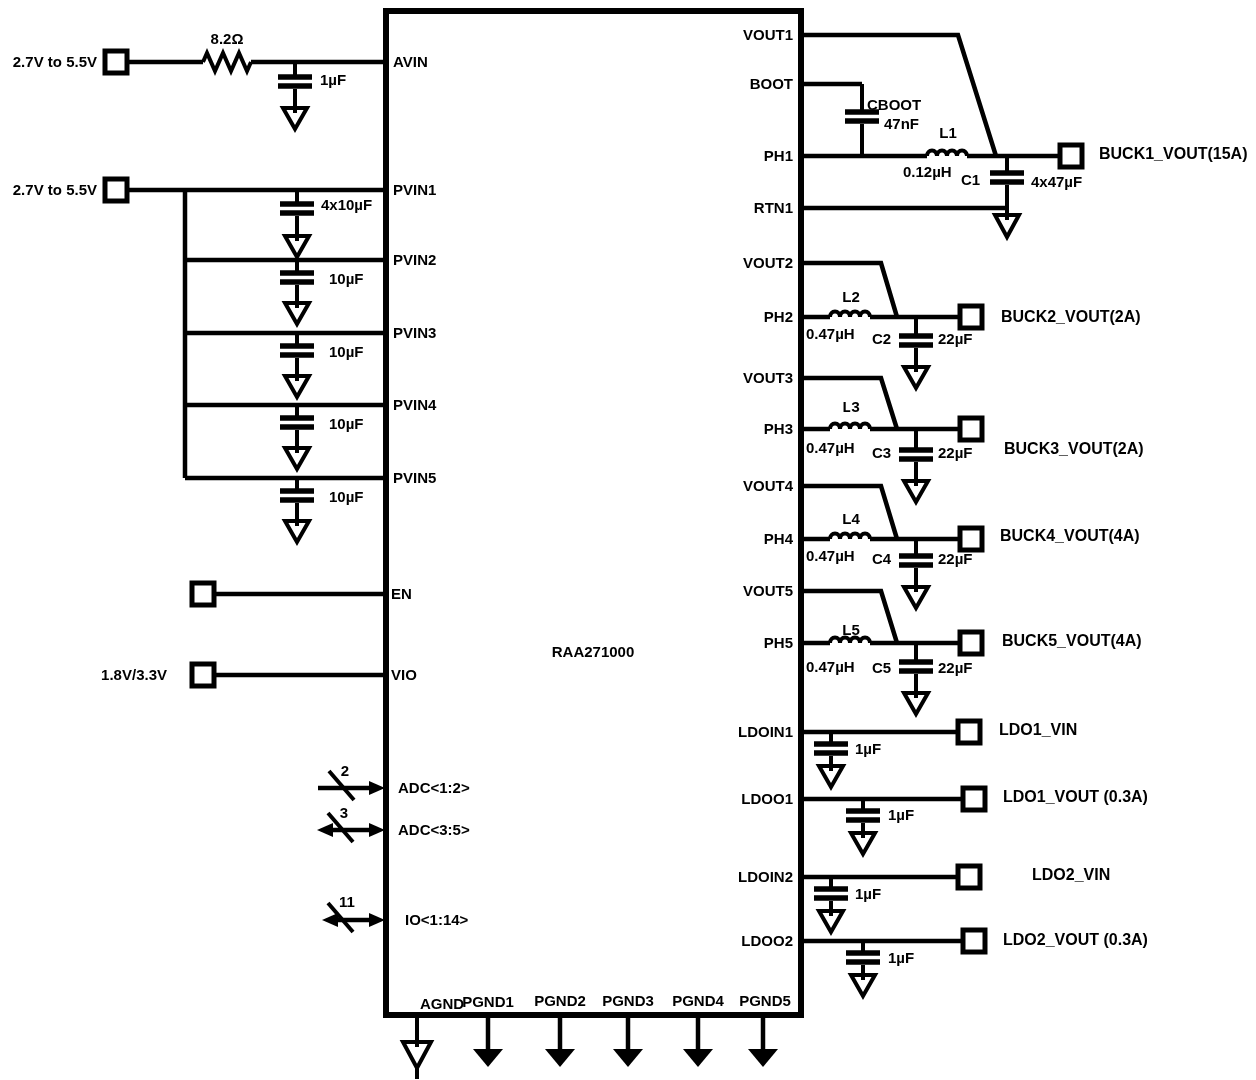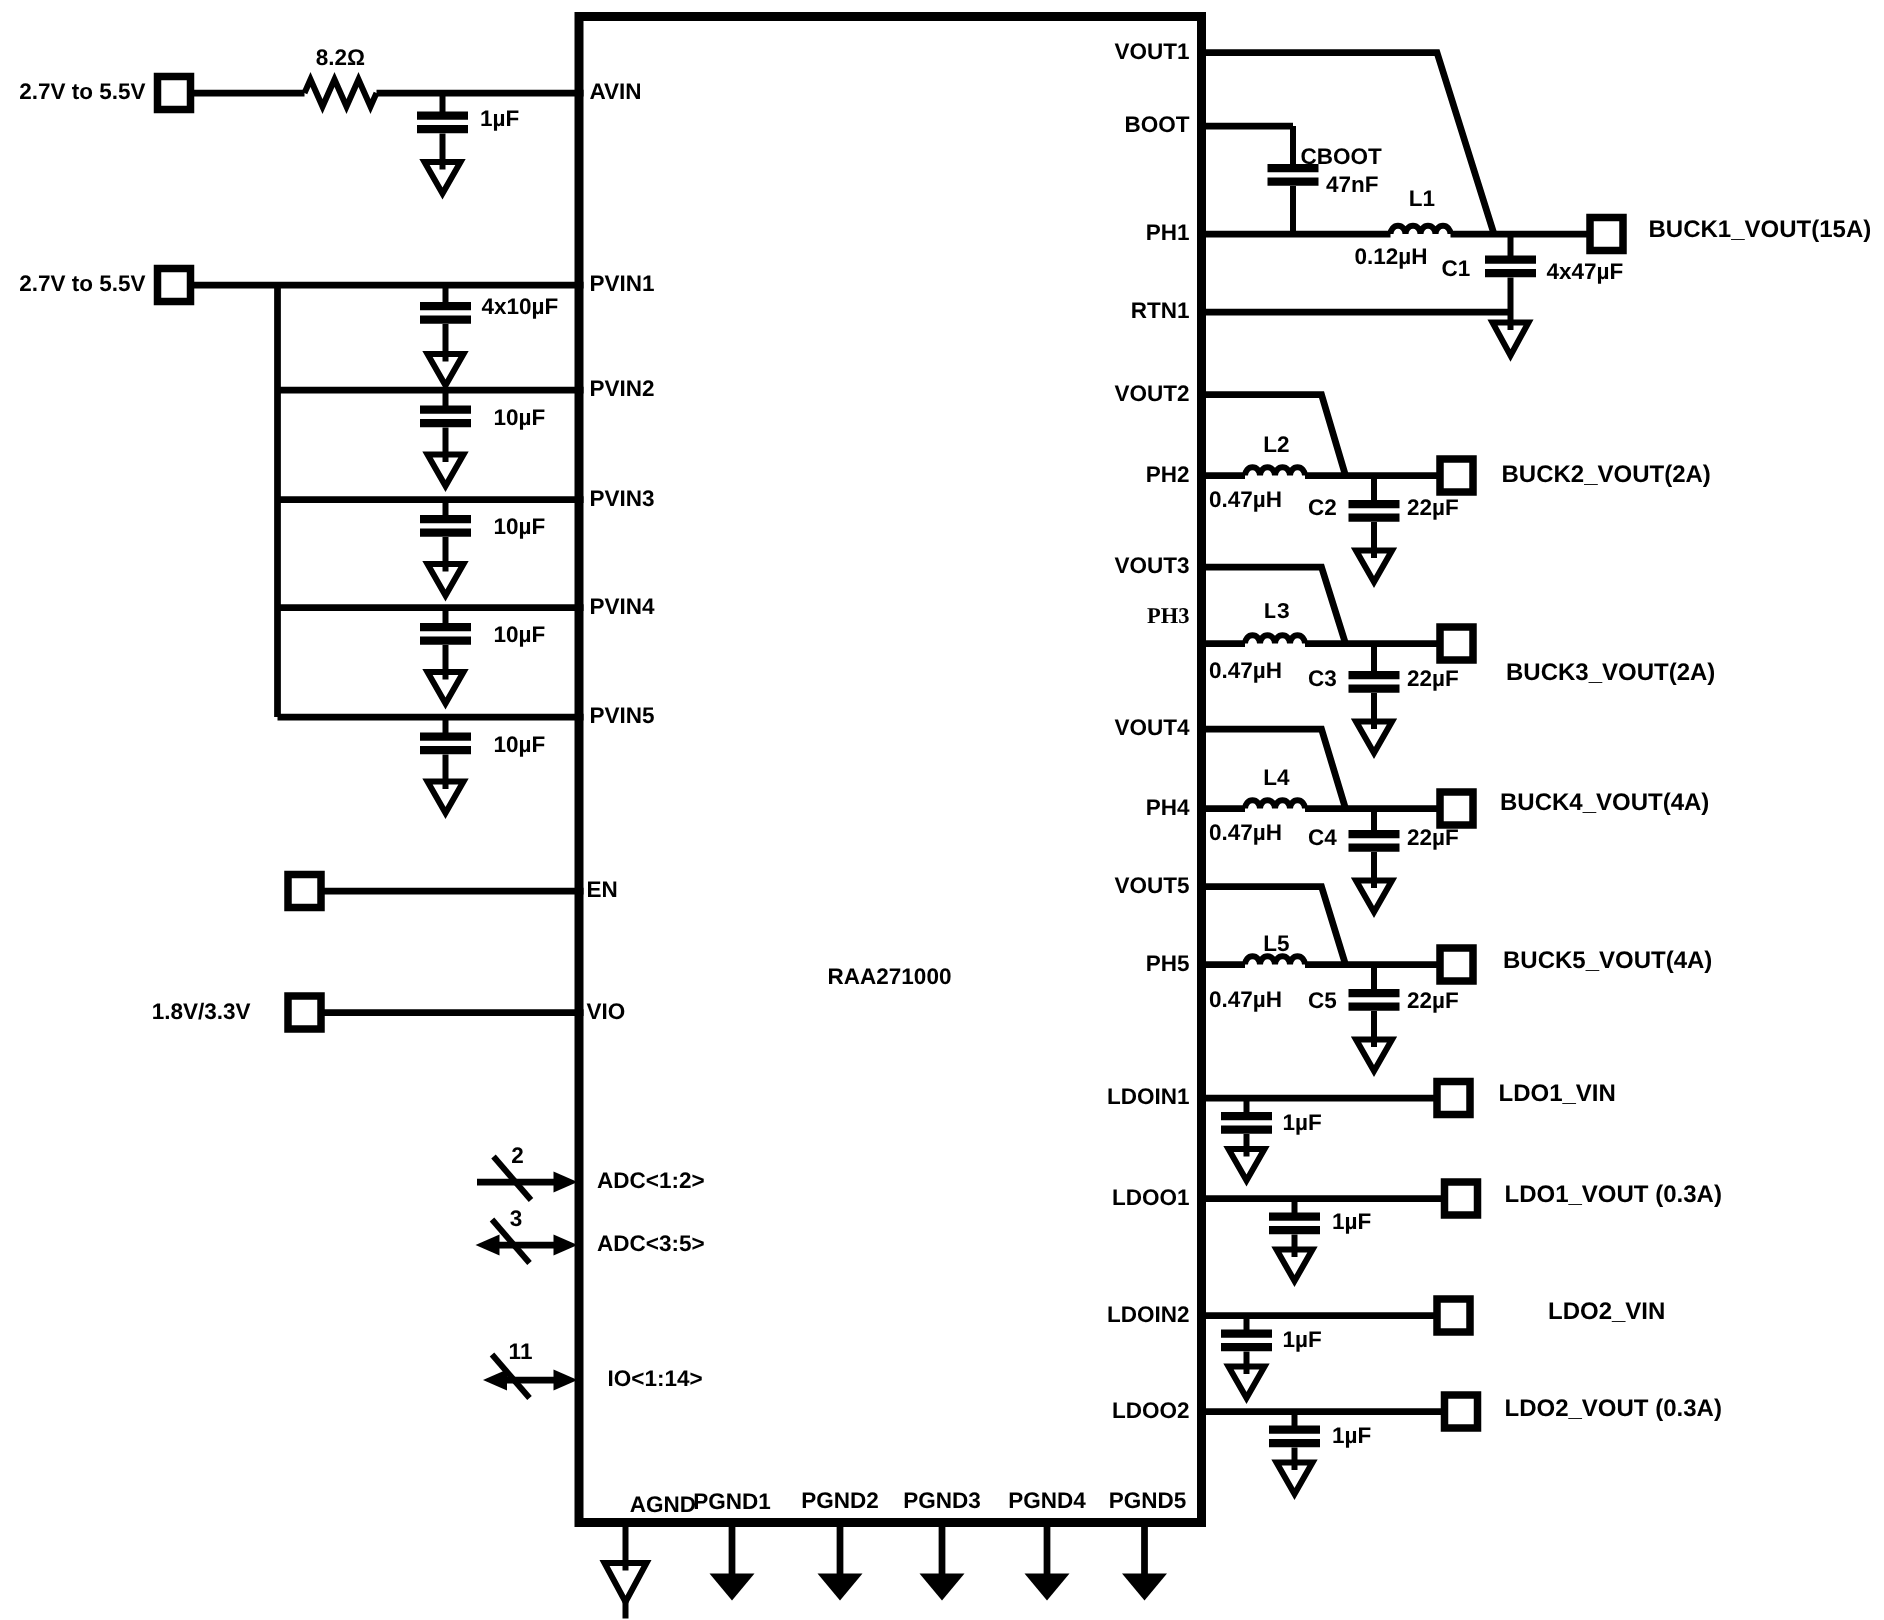--- a/index.html
+++ b/index.html
@@ -293,21 +293,21 @@
   <div class="lbl ctr" style="left:344px;top:805px;">3</div>
   <div class="lbl ctr" style="left:347px;top:894px;">11</div>
 
   <div class="lbl" style="right:463px;top:27px;">VOUT1</div>
   <div class="lbl" style="right:463px;top:76px;">BOOT</div>
   <div class="lbl" style="right:463px;top:148px;">PH1</div>
   <div class="lbl" style="right:463px;top:200px;">RTN1</div>
   <div class="lbl" style="right:463px;top:255px;">VOUT2</div>
   <div class="lbl" style="right:463px;top:309px;">PH2</div>
   <div class="lbl" style="right:463px;top:370px;">VOUT3</div>
-  <div class="lbl" style="right:463px;top:403px;font-family:Liberation Serif, serif;">PH3</div>
+  <div class="lbl" style="right:463px;top:421px;">PH3</div>
   <div class="lbl" style="right:463px;top:478px;">VOUT4</div>
   <div class="lbl" style="right:463px;top:531px;padding-left:44px;">PH4</div>
   <div class="lbl" style="right:463px;top:583px;">VOUT5</div>
   <div class="lbl" style="right:463px;top:635px;margin-left:34px;">PH5</div>
   <div class="lbl" style="right:463px;top:724px;">LDOIN1</div>
   <div class="lbl" style="right:463px;top:791px;">LDOO1</div>
   <div class="lbl" style="right:463px;top:869px;">LDOIN2</div>
   <div class="lbl" style="right:463px;top:933px;">LDOO2</div>
 
   <div class="lbl ctr" style="left:418px;top:996px;margin-left:24px;">AGND</div>

